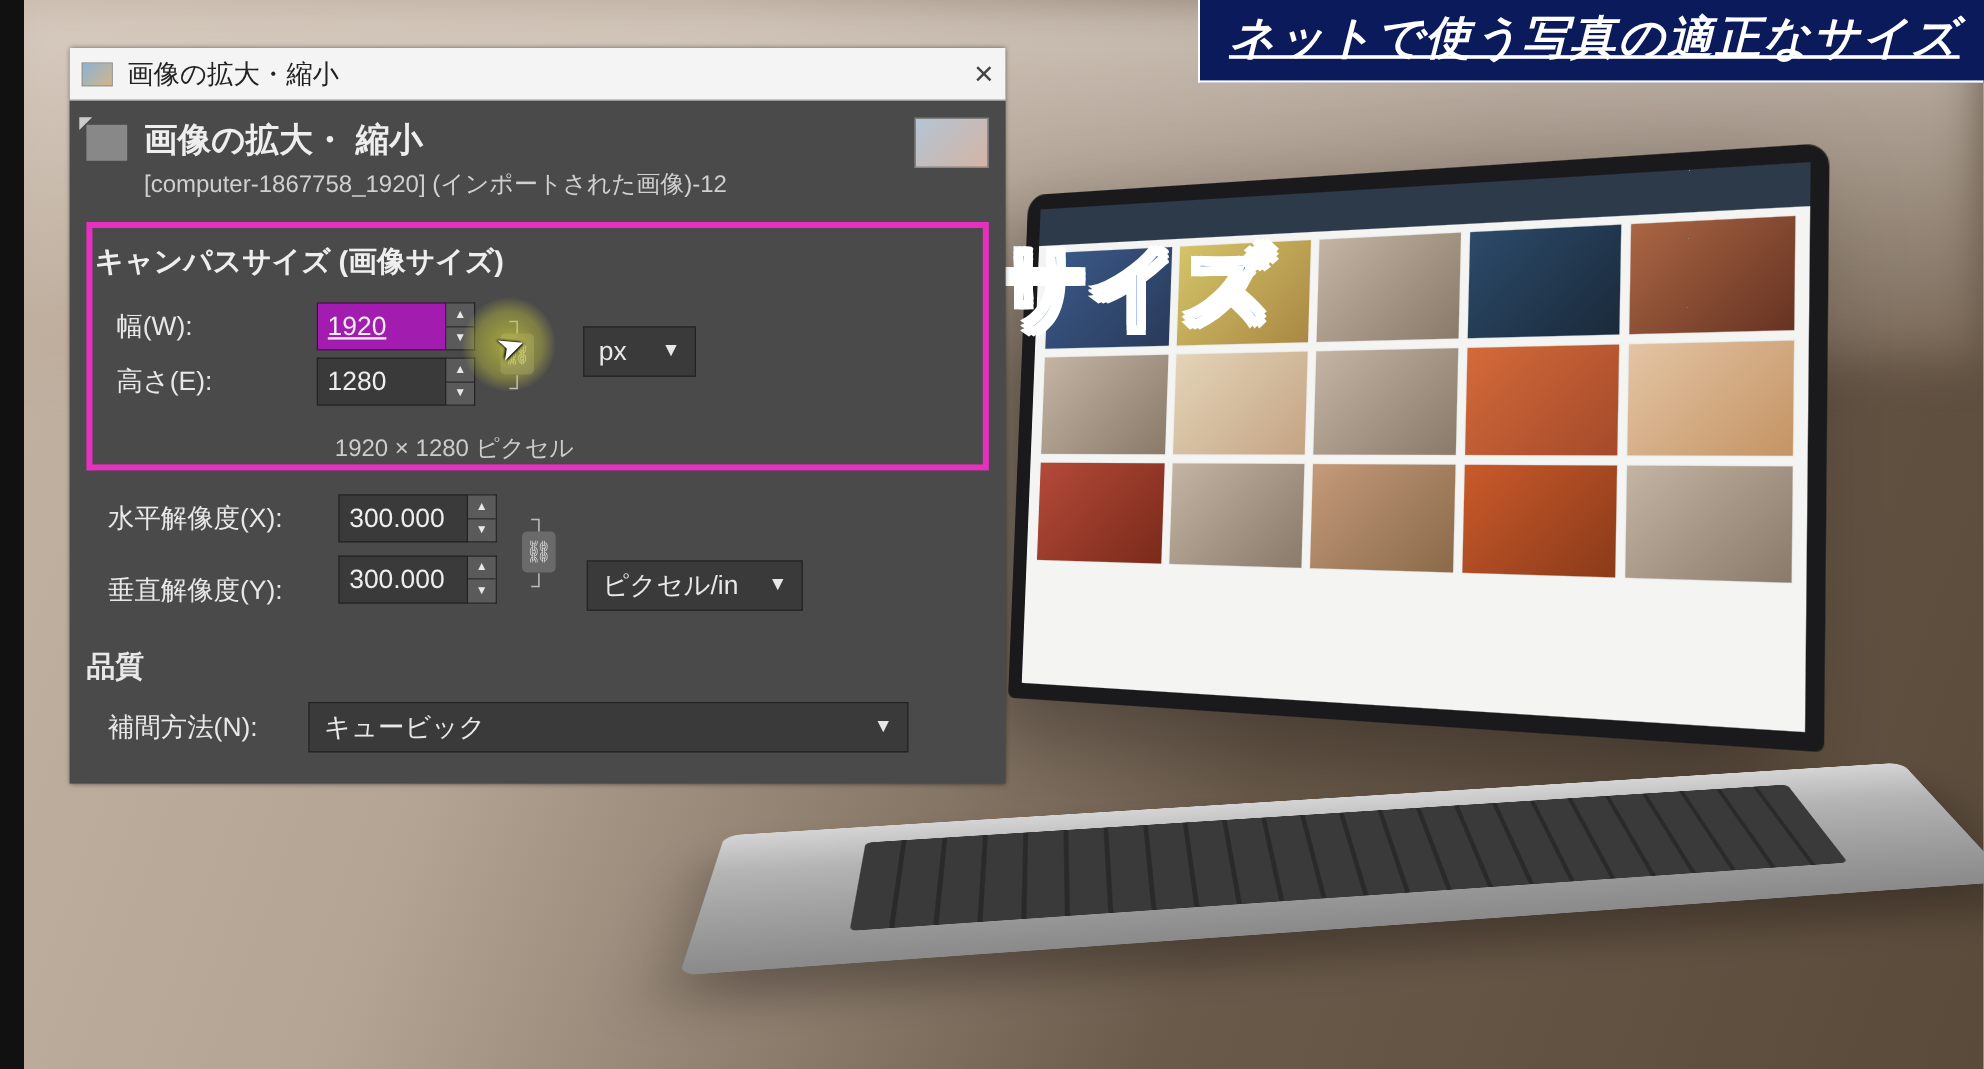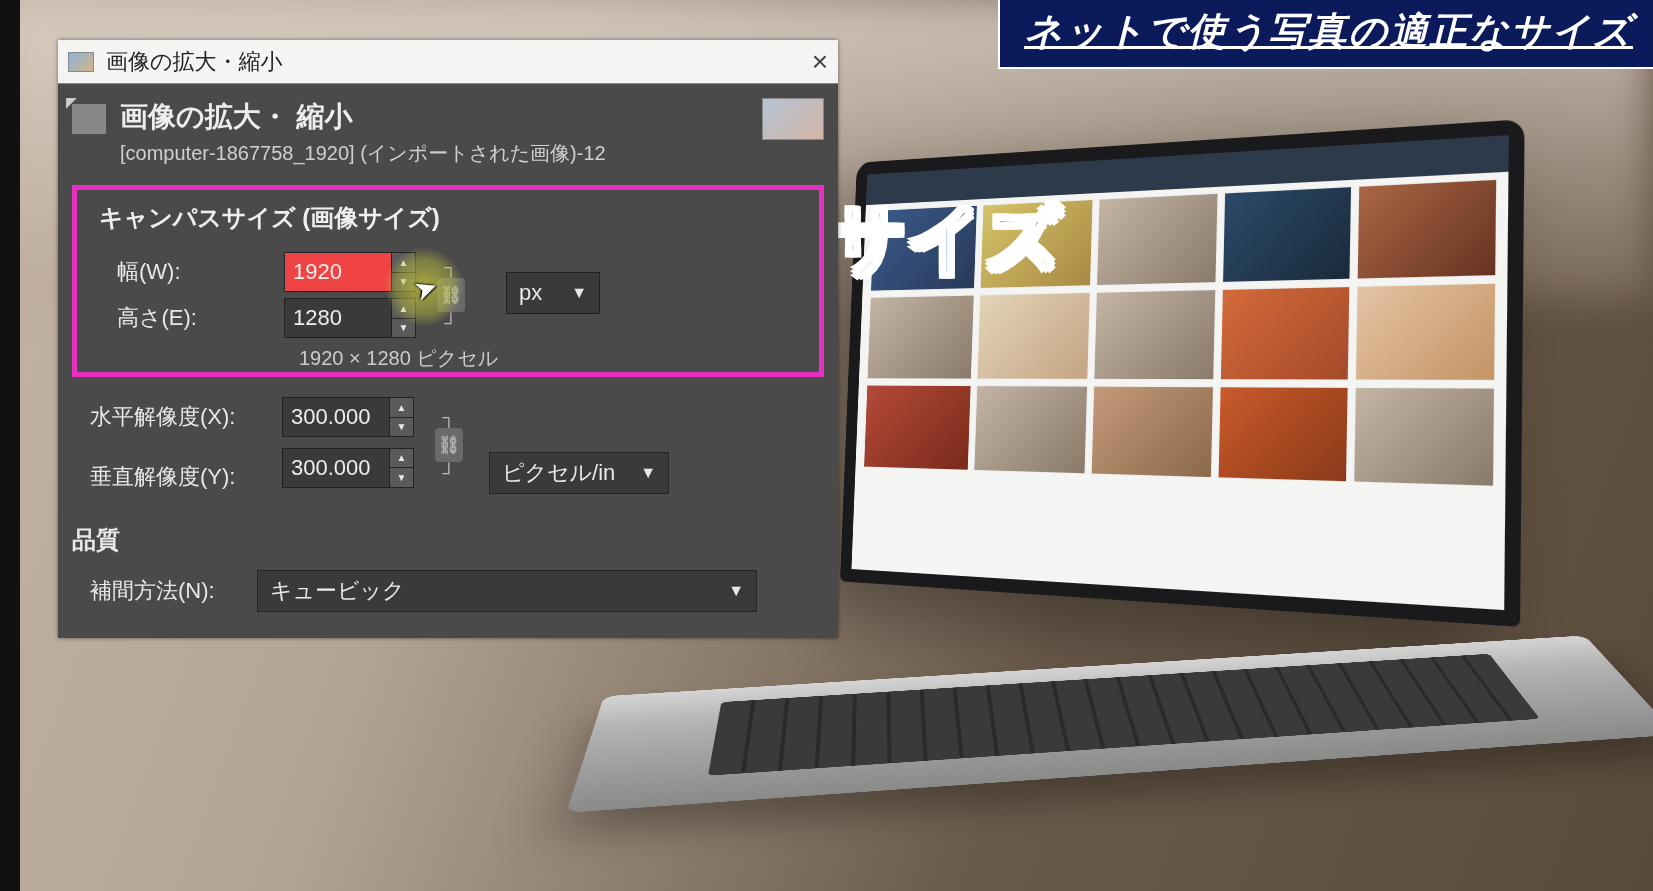--- a/index.html
+++ b/index.html
@@ -171,21 +171,21 @@
   .dialog-sub { font-size: 20px; color: #d0d0d0; margin-top: 4px; }
   .preview-thumb {
     width: 62px; height: 42px;
     background: linear-gradient(135deg, #b4c4d4, #d4b4a4);
     margin-left: auto;
     border: 1px solid #888;
   }
 
   .highlight-box {
     border: 5px solid #e830c0;
-    padding: 12px 10px 0 22px;
+    padding: 12px 10px 0 2px;
     margin: 8px 0 14px 0;
     position: relative;
   }
   .section-label {
     font-size: 24px; font-weight: 700; color: #eee;
     margin-bottom: 12px;
   }
 
   .field-row {
     display: flex;
@@ -201,21 +201,21 @@
     height: 40px;
   }
   .spinbox input {
     width: 108px;
     background: #3a3a3a;
     border: 1px solid #222;
     color: #eee;
     font-size: 22px;
     padding: 0 8px;
   }
-  .spinbox input.selected { background: #ef4444; }
+  .spinbox input.selected { background: #a21caf; text-decoration: underline; }
   .spin-btns {
     display: flex; flex-direction: column;
     width: 24px;
     border: 1px solid #222;
     border-left: none;
   }
   .spin-btns div {
     flex: 1; display: flex; align-items: center; justify-content: center;
     background: #5a5a5a;
     font-size: 10px;
@@ -238,21 +238,21 @@
   .chain-icon {
     width: 28px; height: 34px;
     background: #6a6a6a;
     border-radius: 4px;
     display: flex; align-items: center; justify-content: center;
     color: #ddd;
     font-size: 18px;
     margin: 2px 0;
   }
 
-  .dimension-info { color: #ccc; font-size: 20px; padding-left: 200px; margin-top: 1px; }
+  .dimension-info { color: #ccc; font-size: 20px; padding-left: 200px; margin-top: 16px; }
 
   .select-box {
     height: 42px;
     background: #3a3a3a;
     border: 1px solid #222;
     display: flex; align-items: center;
     padding: 0 12px;
     cursor: pointer;
     position: relative;
   }

